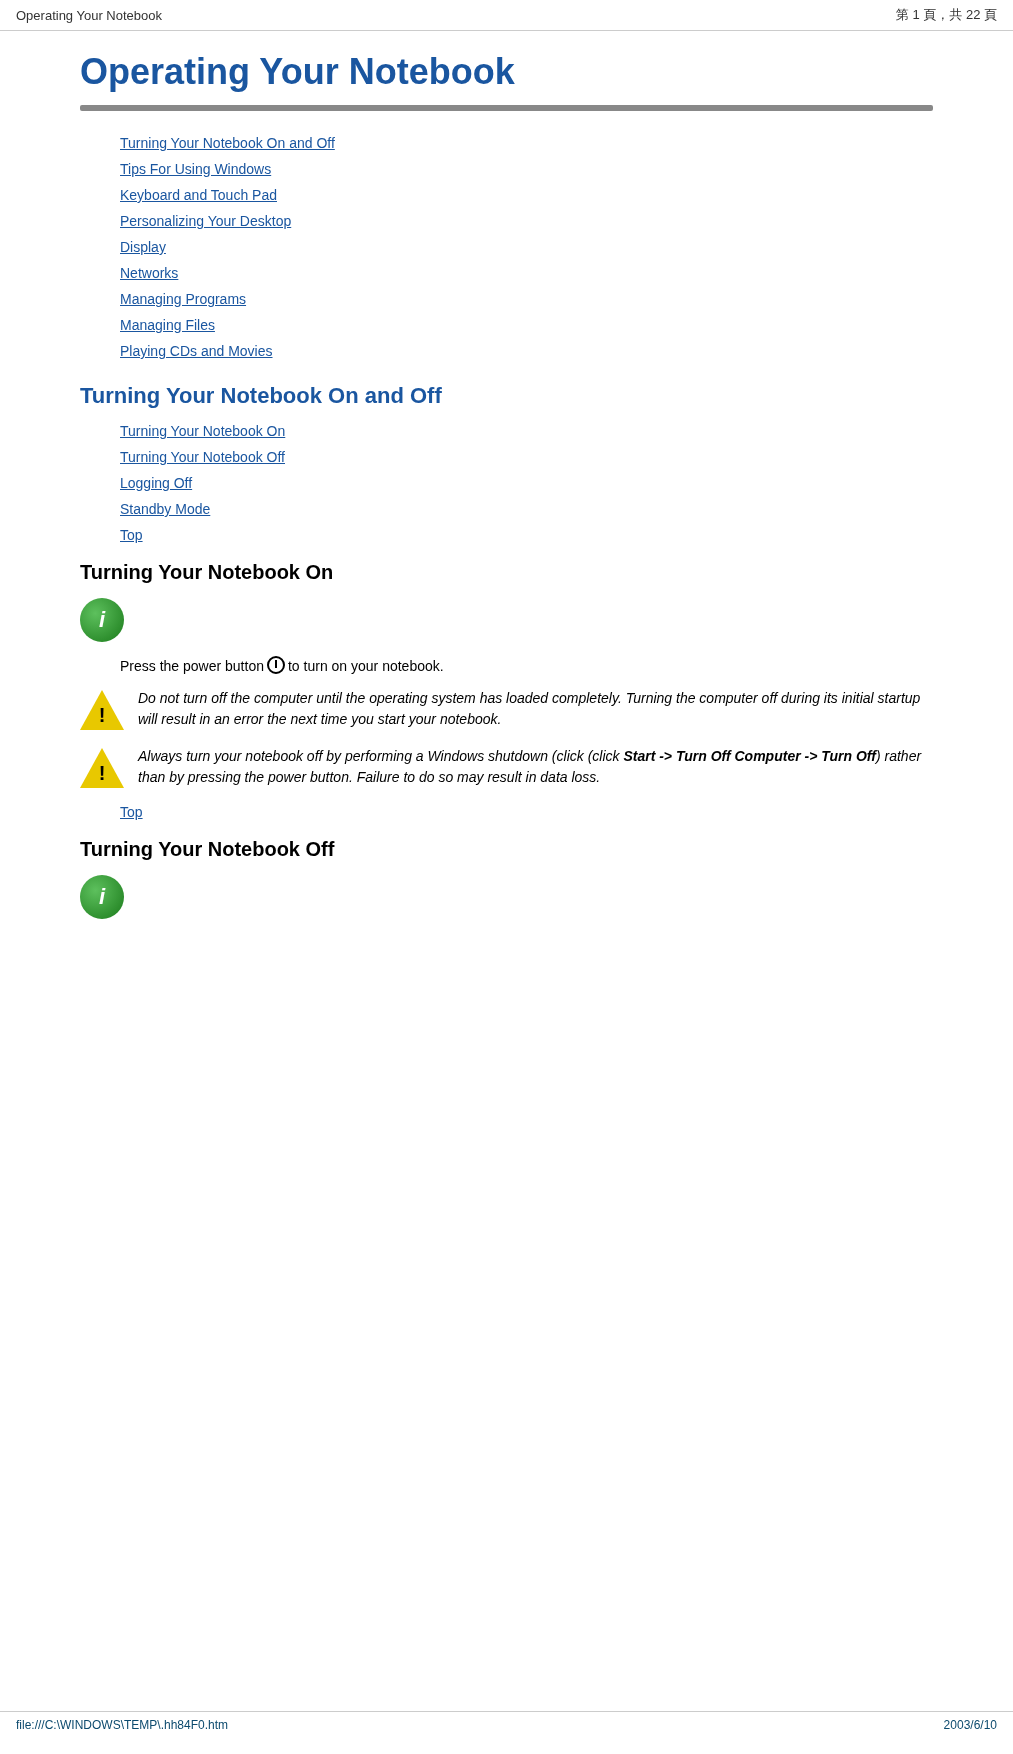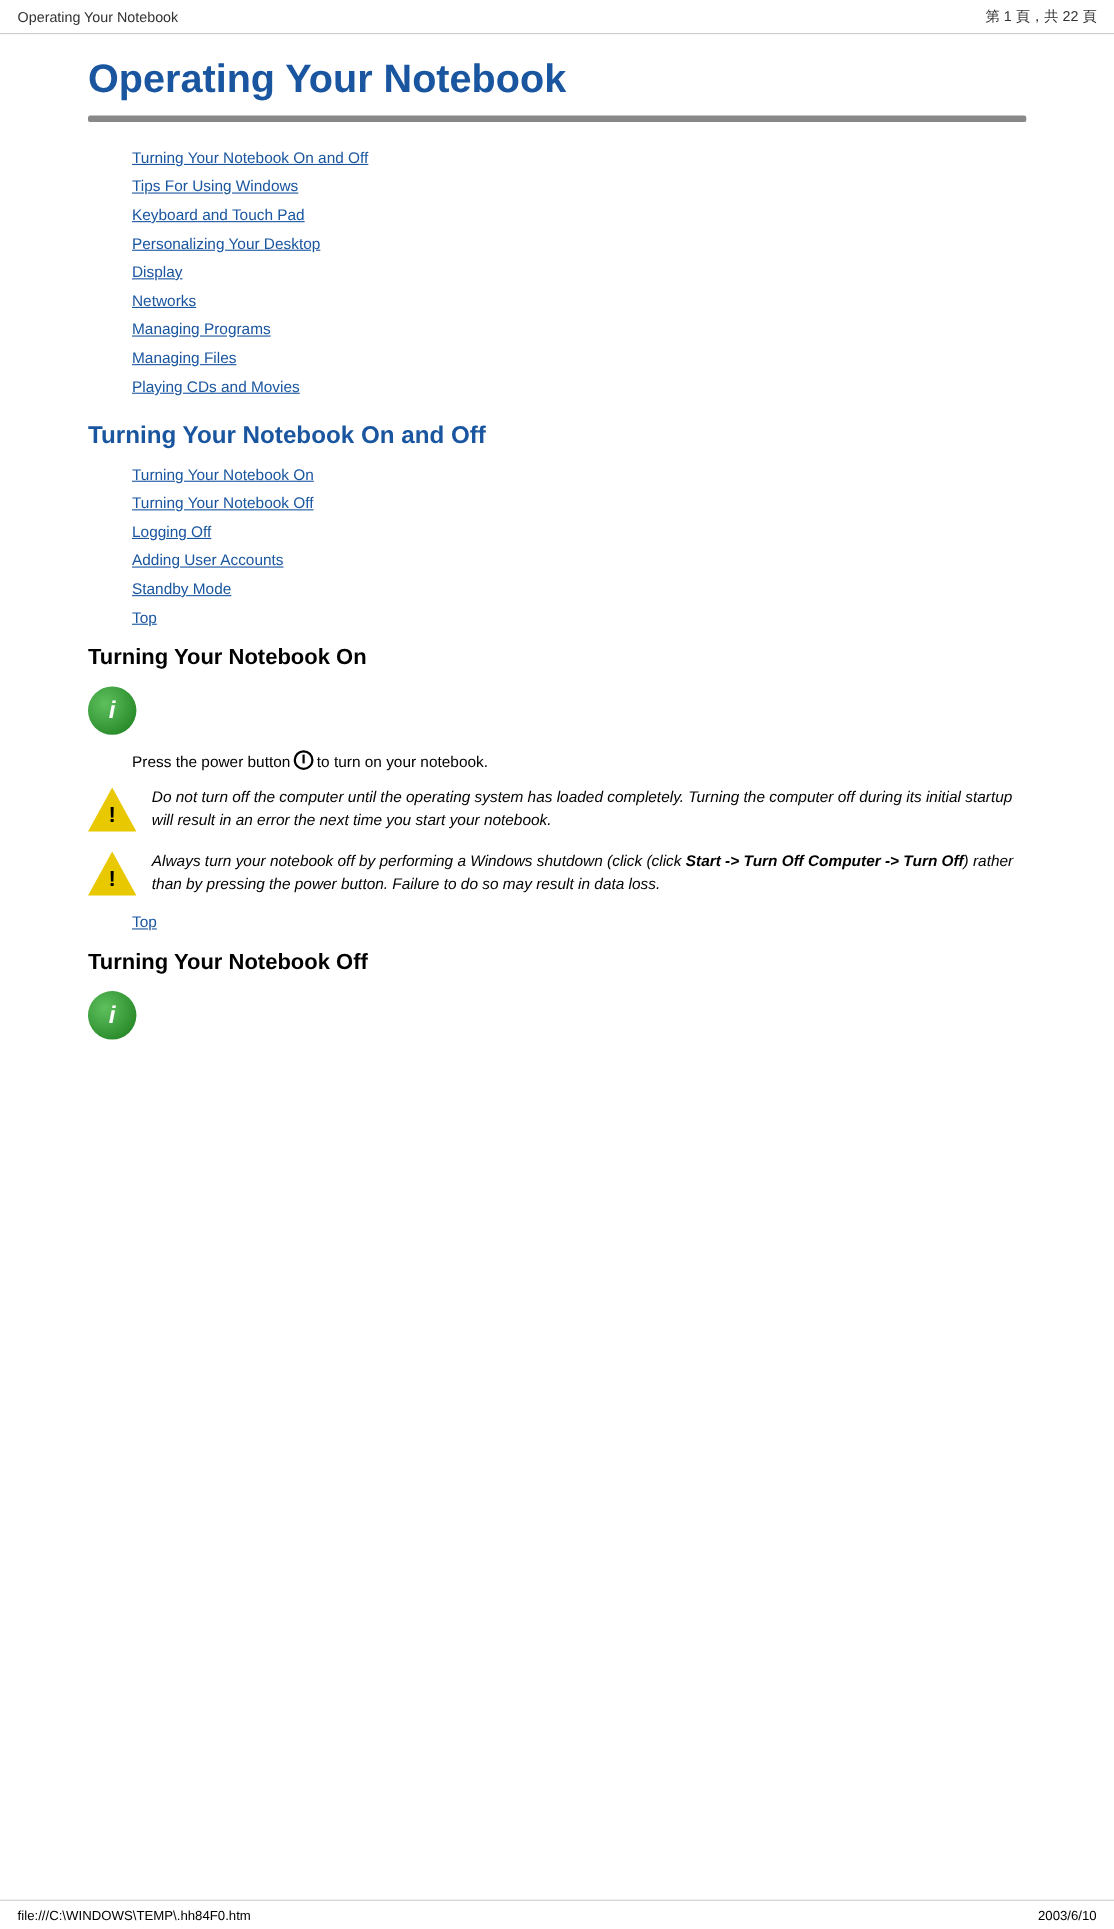--- a/index.html
+++ b/index.html
@@ -20,23 +20,23 @@
       border-bottom: 1px solid #ccc;
       font-size: 13px;
       color: #333;
     }
     .page-footer {
       display: flex;
       justify-content: space-between;
       padding: 6px 16px;
       border-top: 1px solid #ccc;
       font-size: 12px;
-      color: #000000;
+      color: #0c4a6e;
       position: absolute;
-      bottom: 0;
+      bottom: 16px;
       width: 100%;
     }
     .content {
       padding: 20px 80px 60px 80px;
     }
     h1.page-title {
       font-size: 36px;
       font-weight: bold;
       color: #1a56a0;
       margin-bottom: 12px;
@@ -199,21 +199,20 @@
     <a>Managing Files</a>
     <a>Playing CDs and Movies</a>
   </div>
 
   <h2 class="section-heading">Turning Your Notebook On and Off</h2>
 
   <div class="section-toc">
     <a>Turning Your Notebook On</a>
     <a>Turning Your Notebook Off</a>
     <a>Logging Off</a>
-    <a>Adding User Accounts</a>
     <a>Standby Mode</a>
     <a>Top</a>
   </div>
 
   <h3 class="sub-heading">Turning Your Notebook On</h3>
 
   <div class="note-block">
     <div class="icon-green-circle">
       <span>i</span>
     </div>

